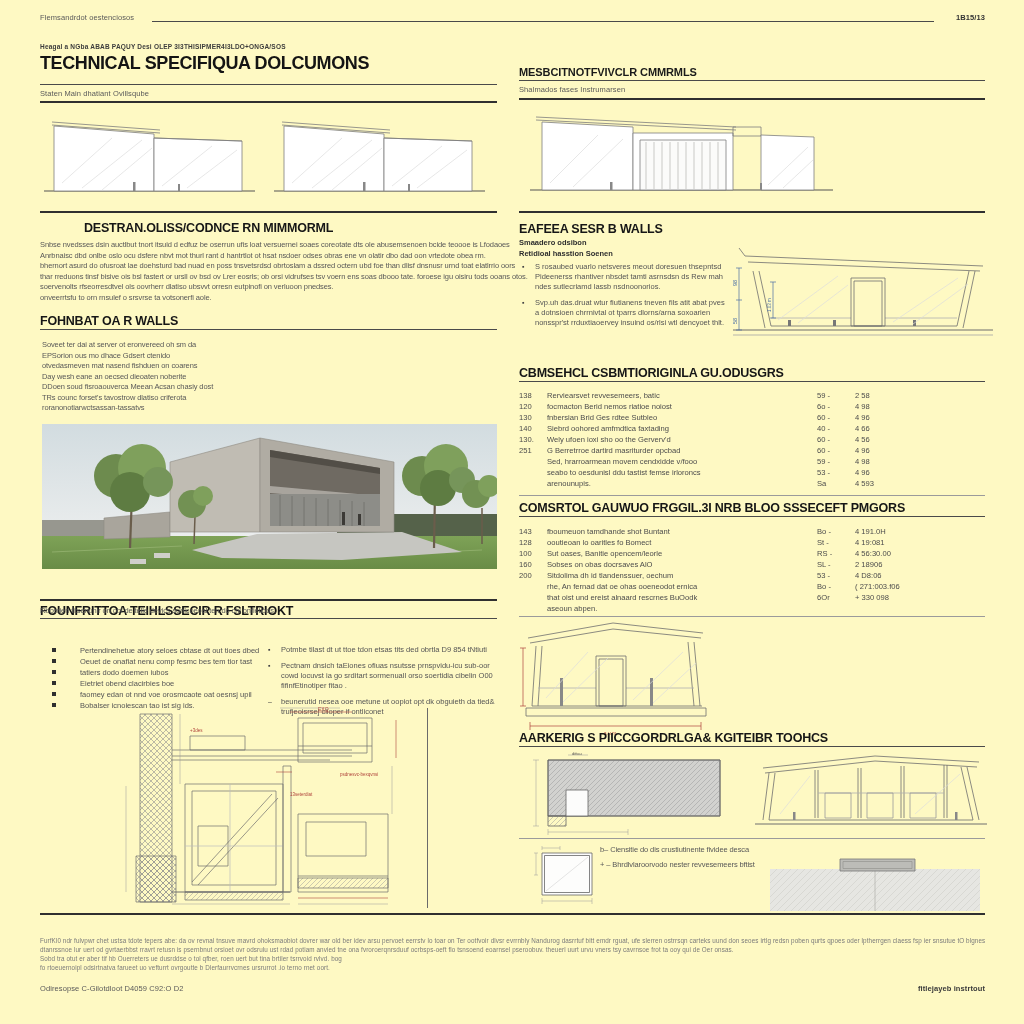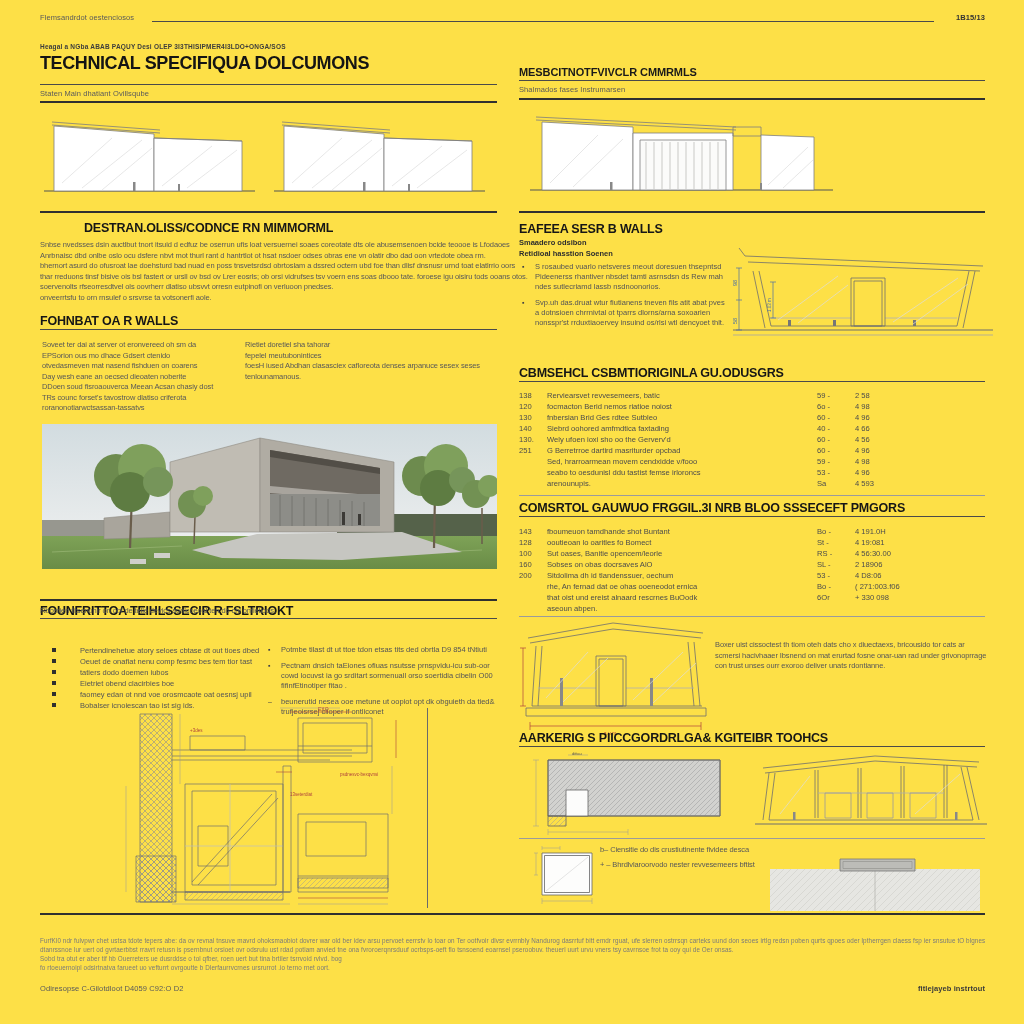--- a/index.html
+++ b/index.html
@@ -1,16 +1,16 @@
 <!DOCTYPE html>
 <html><head>
 <meta charset="utf-8">
 <style>
   html,body{margin:0;padding:0;background:#f6f6f4;}
-  .page{position:relative;width:1024px;height:1024px;background:#fde047;overflow:hidden;
+  .page{position:relative;width:1024px;height:1024px;background:#fef9c3;overflow:hidden;
         font-family:"Liberation Sans",sans-serif;color:#3f3f3f;}
   .abs{position:absolute;}
   .hline{height:1px;background:#4a4a4a;}
   .hline.thick{height:2px;background:#303030;}
   .hline.light{background:#9b9b9b;}
   .vline{width:1px;background:#6a6a6a;}
   .meta{font-size:7.5px;color:#5a5a5a;letter-spacing:.1px;}
   .kicker{font-size:6.5px;color:#3c3c3c;letter-spacing:.2px;font-weight:bold;}
   .title-xl{font-size:18px;font-weight:bold;color:#141414;letter-spacing:-.4px;}
   .h-sec{font-size:12.5px;font-weight:bold;color:#161616;letter-spacing:-.2px;}
@@ -151,26 +151,20 @@
   <div class="abs h-sec" style="left:40px;top:314px;">FOHNBAT OA R WALLS</div>
   <div class="abs hline" style="left:40px;top:329px;width:457px;"></div>
   <div class="abs b7" style="left:42px;top:340px;width:215px;">
     <div>Soveet ter dai at server ot eronvereed oh sm da</div>
     <div>EPSorion ous mo dhace Gdsert ctenido</div>
     <div>otvedasmeven mat nasend fishduen on coarens</div>
     <div>Day wesh eane an oecsed dieoaten noberite</div>
     <div>DDoen soud fisroaouverca Meean Acsan chasiy dost</div>
     <div style="white-space:normal">TRs counc forset's tavostrow dlatiso criferota roranonotiarwctsassan-tassatvs</div>
   </div>
-  <div class="abs b7" style="left:245px;top:340px;width:252px;">
-    <div>Rietiet doretiel sha tahorar</div>
-    <div>fepelel meutubonintices</div>
-    <div style="white-space:normal">foesH iused Abdhan clasasciex cafloreota denses arpanuce sesex seses</div>
-    <div>tenlounamanous.</div>
-  </div>
 
   <svg class="abs" style="left:42px;top:424px;" width="455" height="145" viewBox="0 0 455 145">
     <defs>
       <linearGradient id="sky" x1="0" y1="0" x2="0" y2="1">
         <stop offset="0" stop-color="#d2dce0"></stop>
           <stop offset="1" stop-color="#eceeee"></stop>
       </linearGradient>
       <linearGradient id="grs" x1="0" y1="0" x2="0" y2="1">
         <stop offset="0" stop-color="#7ea257"></stop>
           <stop offset="1" stop-color="#698c46"></stop>
@@ -520,21 +514,20 @@
         <line x1="5" y1="30" x2="5" y2="88"></line>
           <line x1="2" y1="30" x2="8" y2="30"></line>
           <line x1="2" y1="88" x2="8" y2="88"></line>
         <line x1="12" y1="108" x2="183" y2="108"></line>
           <line x1="12" y1="104" x2="12" y2="112"></line>
           <line x1="183" y1="104" x2="183" y2="112"></line>
       </g>
     </g>
     <text x="92" y="117" font-size="5" fill="#b0443c" text-anchor="middle">a.u.m</text>
   </svg>
-  <div class="abs b7" style="left:715px;top:640px;width:272px;white-space:normal;">Boxer uist cissoctest th tiom oteh dats cho x diuectaexs, bricousido tor cats ar scmersi hacivhaaer Ibsnend on mat erurtad fosne onar-uan rad under grivonoprrage con trust unses ourr exoroo deliver unats rdontianne.</div>
 
   <div class="abs h-sec" style="left:519px;top:731px;">AARKERIG S PIICCGORDRLGA&amp; KGITEIBR TOOHCS</div>
   <div class="abs hline" style="left:519px;top:746px;width:466px;"></div>
 
   <svg class="abs dwg" style="left:528px;top:752px;" width="200" height="85" viewBox="0 0 200 85">
     <g stroke="#666" stroke-width="0.8" fill="none">
       <rect x="20" y="8" width="172" height="56" fill="#d2d2cf"></rect>
       <rect x="20" y="8" width="172" height="56" fill="url(#dh)"></rect>
       <rect x="38" y="38" width="22" height="26" fill="#fcfcfb"></rect>
       <polygon points="20,64 38,64 38,74 20,74" fill="url(#dh)"></polygon>

